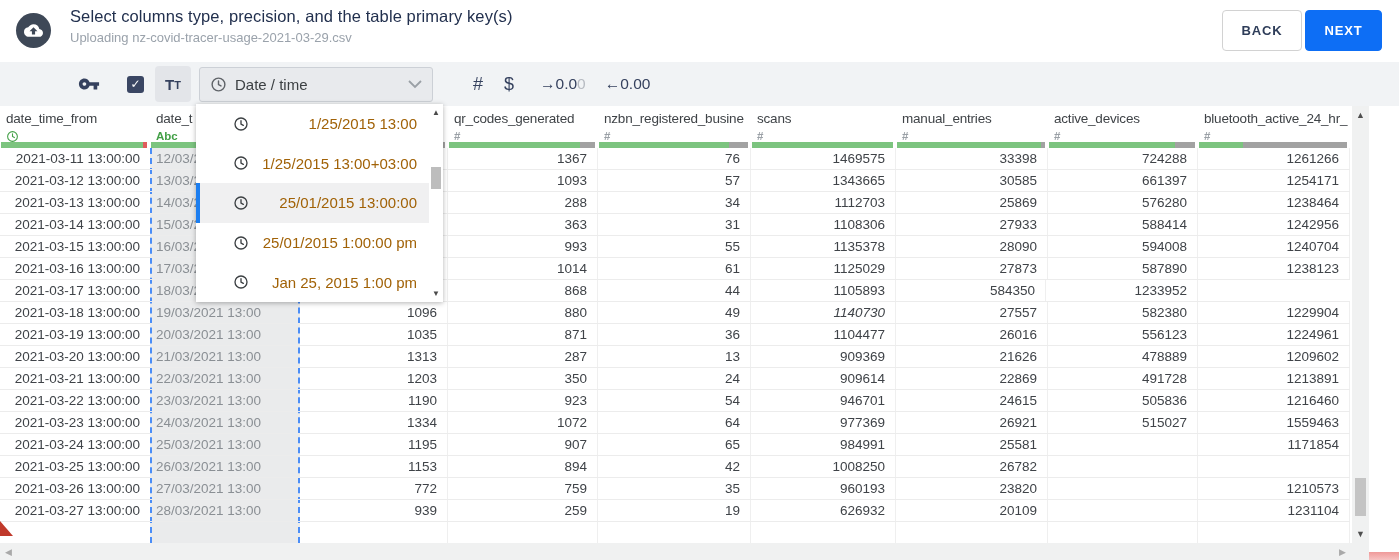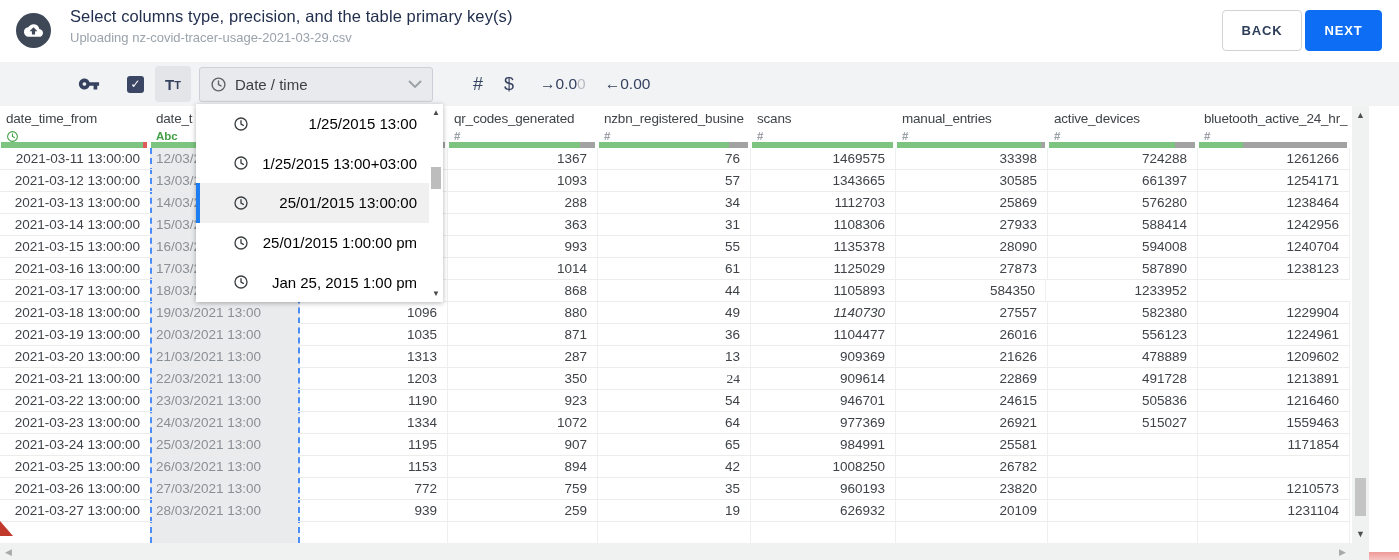--- a/index.html
+++ b/index.html
@@ -56,21 +56,21 @@
   .tcell.num{text-align:right;}
   .tcell.selcell{color:#8a8f94;border-right:none;}
   .tcell.nobr{border-right:none;}
   
   .sel-overlay{position:absolute;left:150px;top:148px;width:150px;height:395px;z-index:1;
     background:#eaebec;border-left:2px dashed #4a8df7;border-right:2px dashed #4a8df7;box-sizing:border-box;}
   
   .dd-panel{position:absolute;left:196px;top:104px;width:247px;height:198px;background:#fff;z-index:6;
     box-shadow:0 1px 5px rgba(0,0,0,.3);display:flex;}
   .dd-list{flex:1;display:flex;flex-direction:column;}
-  .dd-item{flex:1;display:flex;align-items:center;position:relative;font-size:15px;color:#000000;cursor:pointer;}
+  .dd-item{flex:1;display:flex;align-items:center;position:relative;font-size:15px;color:#a16207;cursor:pointer;}
   .dd-item .dd-clock{margin-left:37px;display:flex;}
   .dd-item .dd-label{flex:1;text-align:right;padding-right:12px;white-space:nowrap;}
   .dd-item.selected{background:#f0f0f1;}
   .dd-item.selected::before{content:"";position:absolute;left:0;top:0;bottom:0;width:4px;background:#1c7ef0;}
   .dd-scroll{width:14px;position:relative;background:#fff;}
   .dd-scroll .arr{position:absolute;left:0;right:0;text-align:center;font-size:8px;color:#4a4a4a;}
   .dd-scroll .up{top:4px;}
   .dd-scroll .down{bottom:4px;}
   .dd-thumb{position:absolute;left:2px;right:2px;top:63px;height:22px;background:#bdbdbd;}
   
@@ -328,21 +328,21 @@
       <div class="tcell num" style="width: 145px;">909369</div>
       <div class="tcell num" style="width: 152px;">21626</div>
       <div class="tcell num" style="width: 150px;">478889</div>
       <div class="tcell num" style="width: 152px;">1209602</div>
     </div>
     <div class="grow">
       <div class="tcell num nobr" style="width: 150px;">2021-03-21 13:00:00</div>
       <div class="tcell selcell" style="width: 150px;">22/03/2021 13:00</div>
       <div class="tcell num" style="width: 148px;">1203</div>
       <div class="tcell num" style="width: 150px;">350</div>
-      <div class="tcell num" style="width: 153px; font-family: Liberation Serif, serif;">24</div>
+      <div class="tcell num" style="width: 153px;">24</div>
       <div class="tcell num" style="width: 145px;">909614</div>
       <div class="tcell num" style="width: 152px;">22869</div>
       <div class="tcell num" style="width: 150px;">491728</div>
       <div class="tcell num" style="width: 152px;">1213891</div>
     </div>
     <div class="grow">
       <div class="tcell num nobr" style="width: 150px;">2021-03-22 13:00:00</div>
       <div class="tcell selcell" style="width: 150px;">23/03/2021 13:00</div>
       <div class="tcell num" style="width: 148px;">1190</div>
       <div class="tcell num" style="width: 150px;">923</div>

